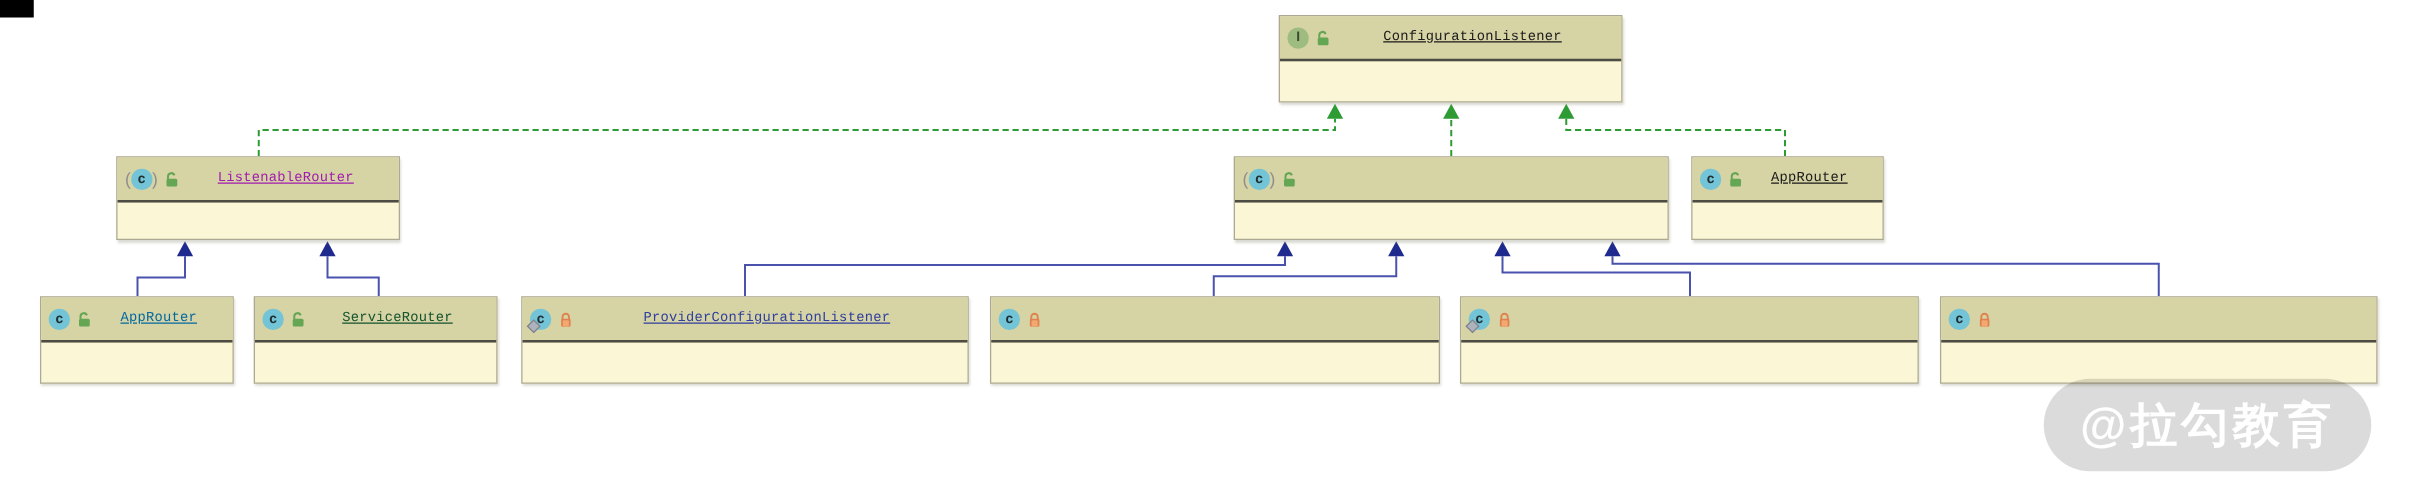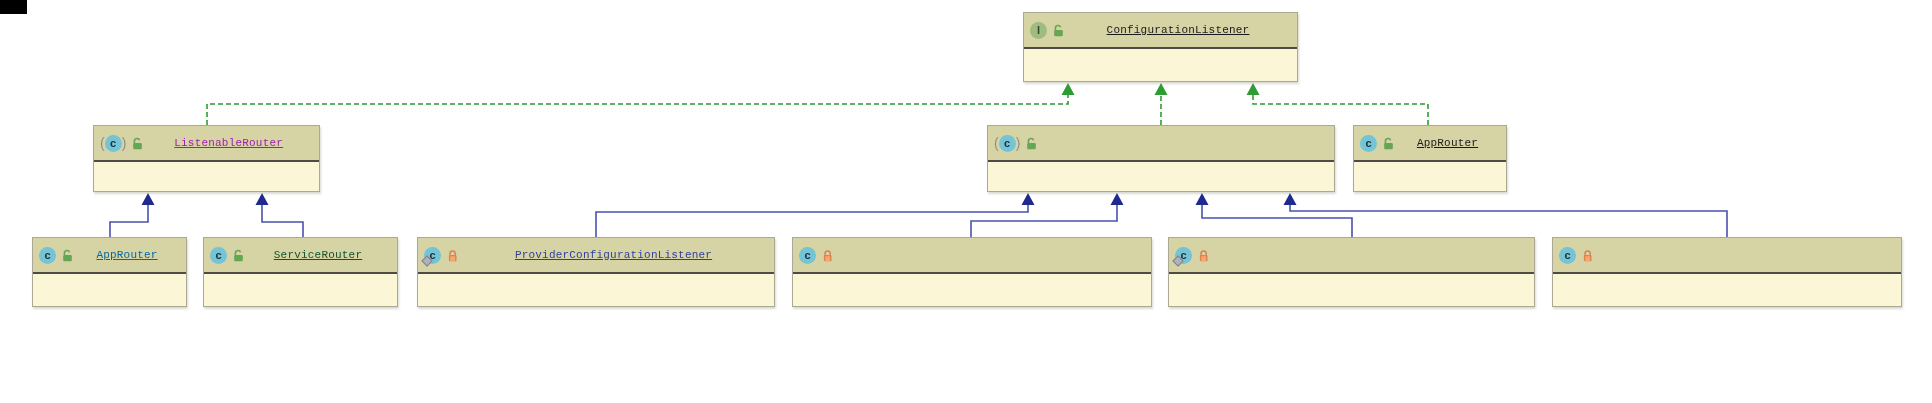--- a/index.html
+++ b/index.html
@@ -201,14 +201,15 @@
             <svg width="13" height="13" viewBox="0 0 13 13">
               <path d="M4 6.4 V4.6 A2.6 2.6 0 0 1 9.2 4.6 V6.4" fill="none" stroke="#e0824f" stroke-width="1.5"></path>
               <rect x="2.9" y="5.9" width="7.6" height="6.4" rx="1.1" fill="#e0824f"></rect>
               <rect x="4.3" y="7.2" width="4.8" height="5.1" rx="0.8" fill="#f2a871"></rect>
             </svg>
           </span>
         </div>
         <div class="bod"></div>
       </div>
     </div>
+  <div id="watermark" style="left: 1635px; top: 303px; width: 262px; height: 74px; background: rgba(0, 0, 0, 0.14); color: rgb(255, 255, 255);">@拉勾教育</div>
   <div id="corner-bar" style="left: 0px; top: 0px; width: 27px; height: 14px; background: rgb(0, 0, 0);"></div>
 </div>
 
 </body></html>

